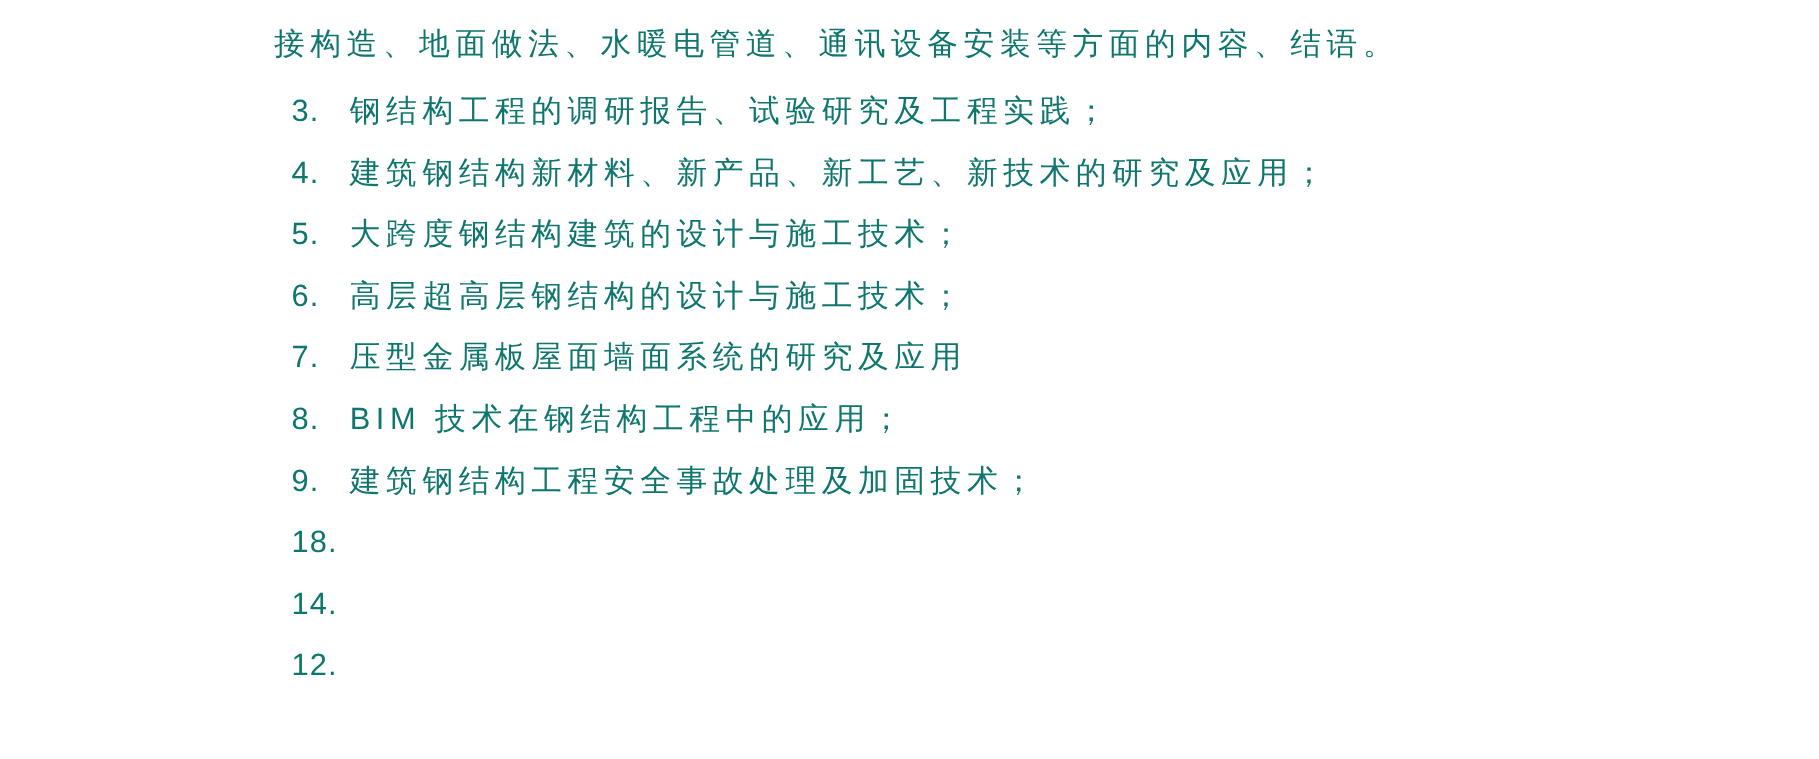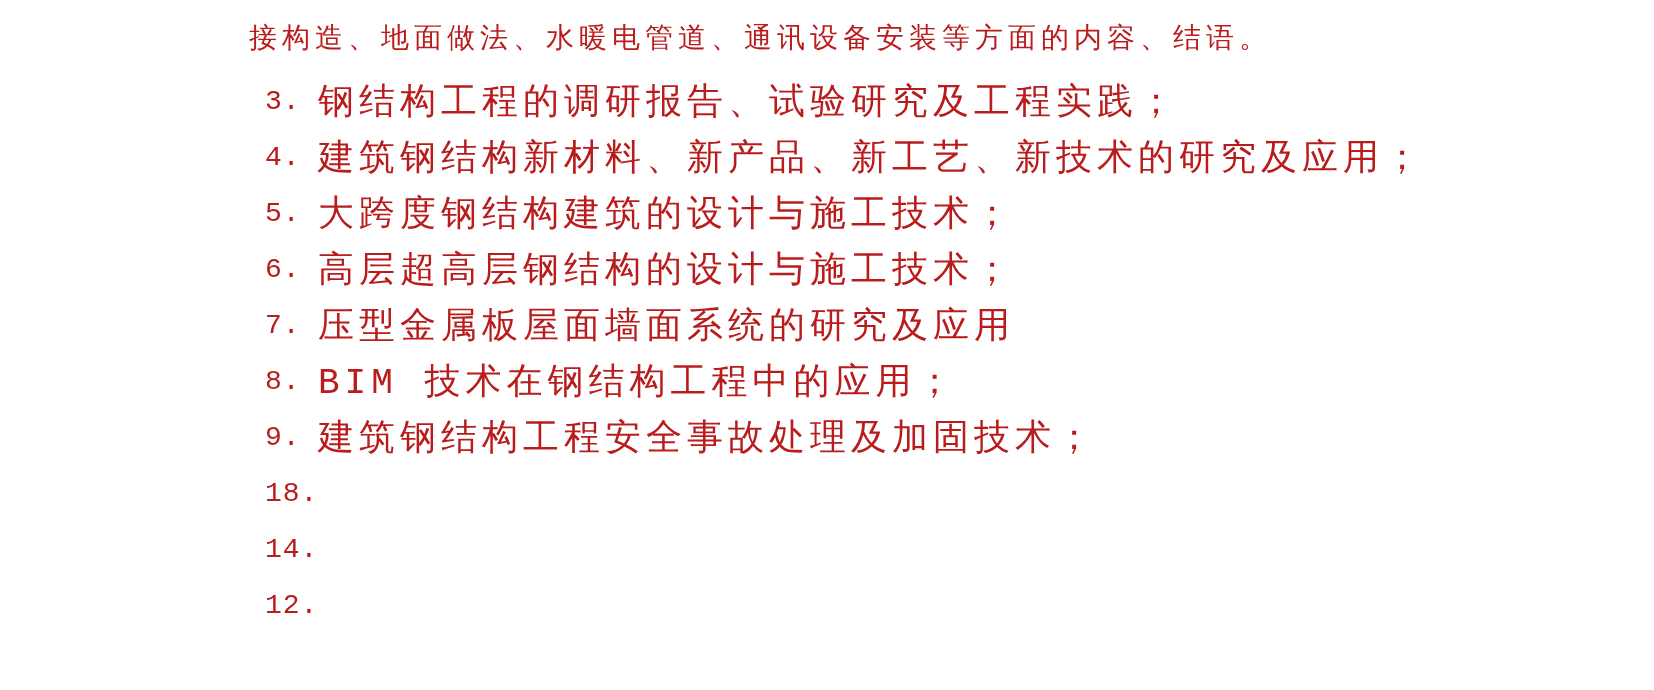--- a/index.html
+++ b/index.html
@@ -6,22 +6,22 @@
     margin: 0;
     padding: 0;
     background: #ffffff;
   }
   .page {
     position: relative;
     width: 1654px;
     height: 690px;
     background: #ffffff;
     overflow: hidden;
-    font-family: Liberation Mono, monospace;
-    color: #b91c1c;
+    font-family: Liberation Sans, sans-serif;
+    color: #0f766e;
   }
   .intro-line {
     position: absolute;
     left: 249px;
     top: 22px;
     font-size: 28px;
     letter-spacing: 5px;
     white-space: nowrap;
     line-height: 36px;
   }
@@ -40,21 +40,21 @@
   .row-number {
     display: inline-block;
     margin-left: 265px;
     width: 53px;
     font-size: 28px;
     letter-spacing: 1px;
     flex: 0 0 53px;
   }
   .row-text {
     display: inline-block;
-    font-size: 36px;
+    font-size: 28px;
     letter-spacing: 5px;
   }
 </style>
 </head>
 <body>
 
 <div class="page">
 
   <div class="intro-line">接构造、地面做法、水暖电管道、通讯设备安装等方面的内容、结语。</div>
 

